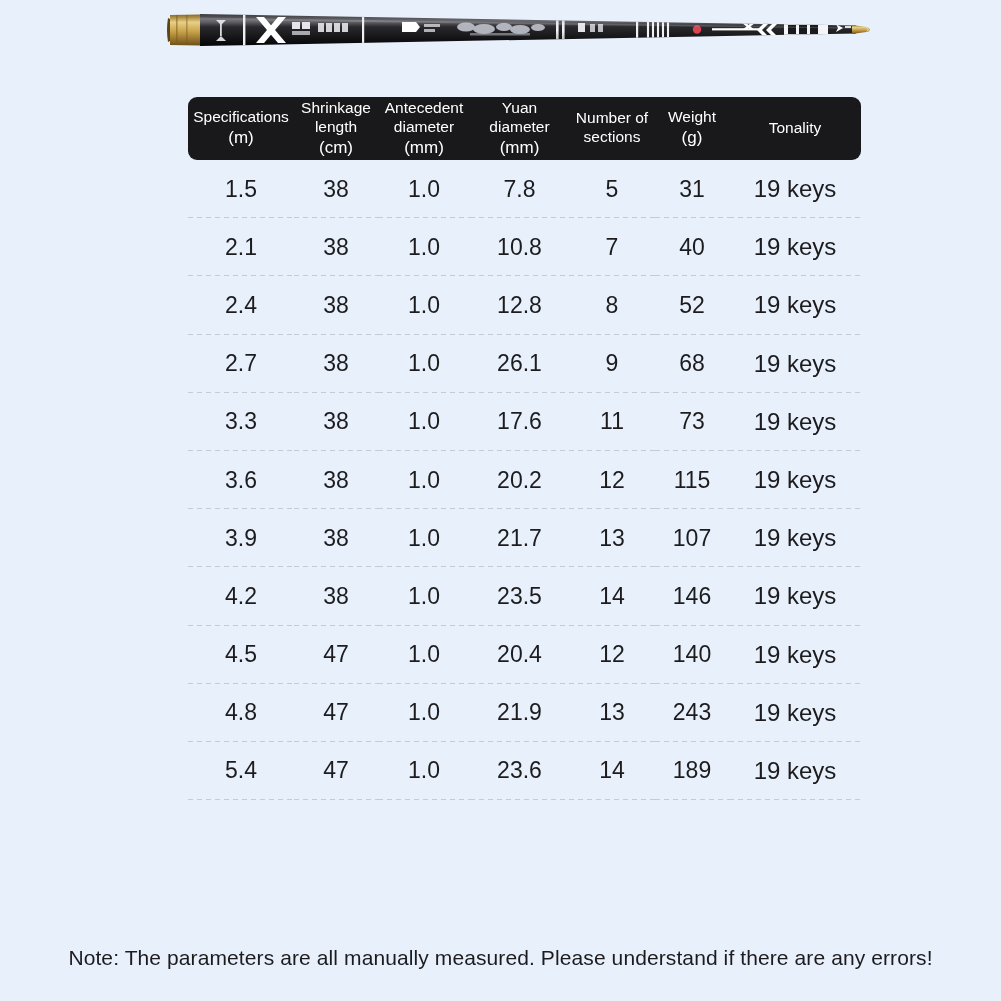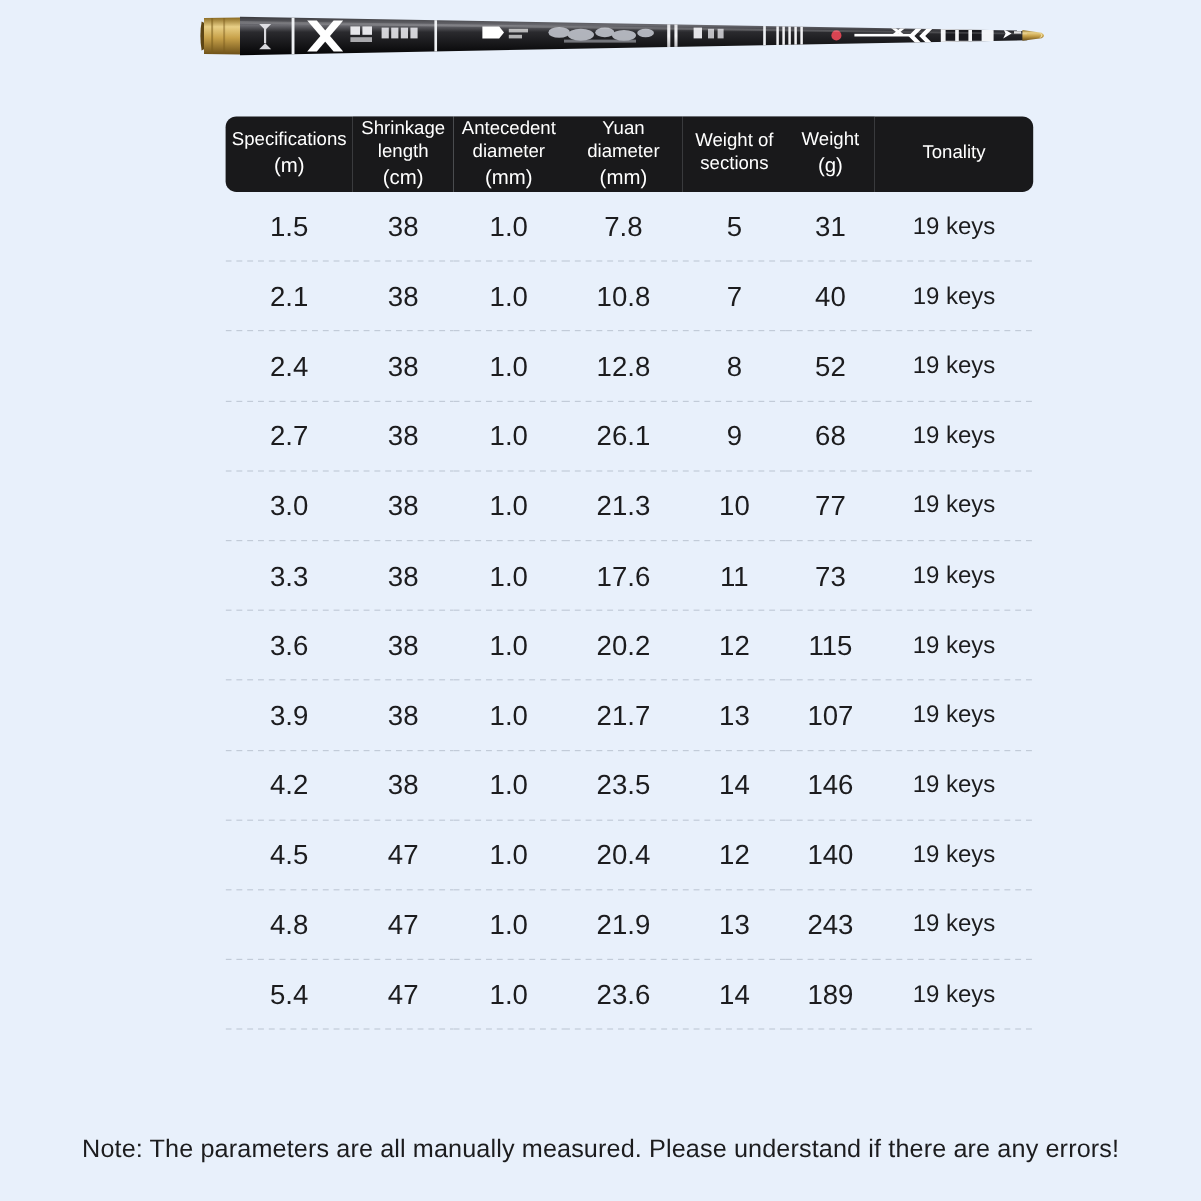--- a/index.html
+++ b/index.html
@@ -85,21 +85,21 @@
         #c2cbd8 0 5px, rgba(0,0,0,0) 5px 9px);
     background-size: 9px 1px;
     background-repeat: repeat-x;
     background-position: left bottom;
   }
   tbody tr.data-row:first-child td {
     background-image:
       linear-gradient(to right, #c2cbd8 0 5px, rgba(0,0,0,0) 5px 9px);
   }
   tbody td.col-tonality {
-    font-size: 20px;
+    font-size: 24px;
   }
 
   
   col.c-spec      { width: 106px; }
   col.c-shrink    { width: 84px;  }
   col.c-ante      { width: 92px;  }
   col.c-yuan      { width: 99px;  }
   col.c-sections  { width: 86px;  }
   col.c-weight    { width: 74px;  }
   col.c-tonality  { width: 132px; }
@@ -285,21 +285,21 @@
         </th>
         <th>
           <span class="th-name">Antecedent diameter</span>
           <span class="th-unit">(mm)</span>
         </th>
         <th>
           <span class="th-name">Yuan diameter</span>
           <span class="th-unit">(mm)</span>
         </th>
         <th>
-          <span class="th-name">Weight of sections</span>
+          <span class="th-name">Number of sections</span>
           <span class="th-unit"></span>
         </th>
         <th>
           <span class="th-name">Weight</span>
           <span class="th-unit">(g)</span>
         </th>
         <th>
           <span class="th-name">Tonality</span>
           <span class="th-unit"></span>
         </th>
@@ -336,29 +336,20 @@
         <tr class="data-row">
           <td class="col-spec">2.7</td>
           <td class="col-shrink">38</td>
           <td class="col-ante">1.0</td>
           <td class="col-yuan">26.1</td>
           <td class="col-sections">9</td>
           <td class="col-weight">68</td>
           <td class="col-tonality">19 keys</td>
         </tr>
         <tr class="data-row">
-          <td class="col-spec">3.0</td>
-          <td class="col-shrink">38</td>
-          <td class="col-ante">1.0</td>
-          <td class="col-yuan">21.3</td>
-          <td class="col-sections">10</td>
-          <td class="col-weight">77</td>
-          <td class="col-tonality">19 keys</td>
-        </tr>
-        <tr class="data-row">
           <td class="col-spec">3.3</td>
           <td class="col-shrink">38</td>
           <td class="col-ante">1.0</td>
           <td class="col-yuan">17.6</td>
           <td class="col-sections">11</td>
           <td class="col-weight">73</td>
           <td class="col-tonality">19 keys</td>
         </tr>
         <tr class="data-row">
           <td class="col-spec">3.6</td>

